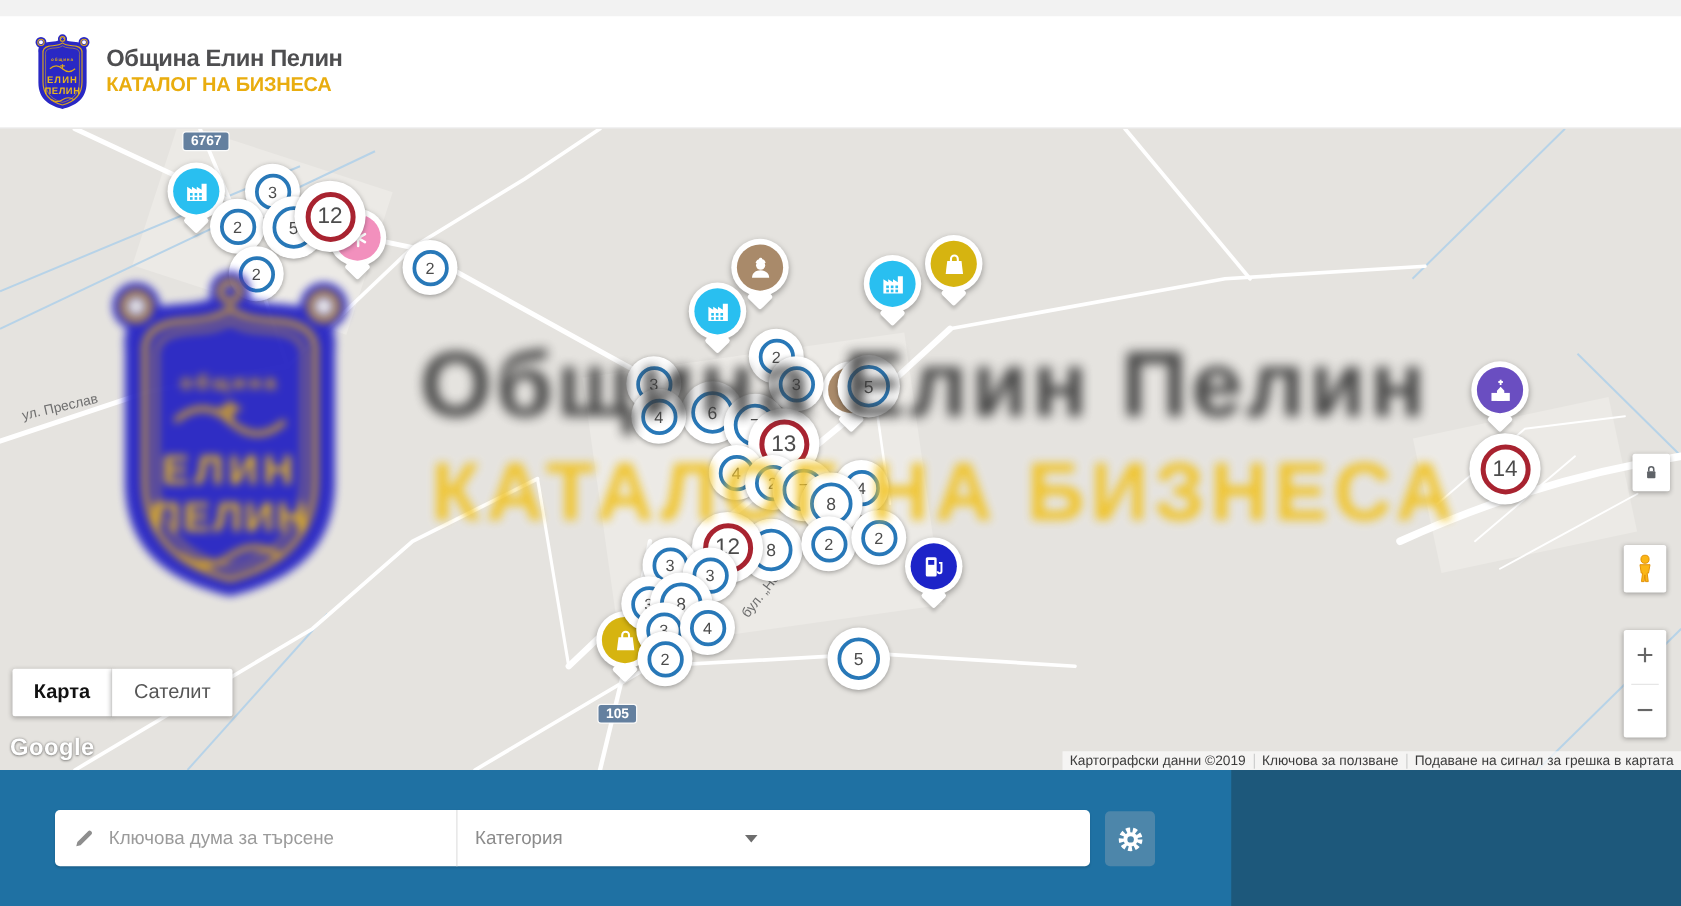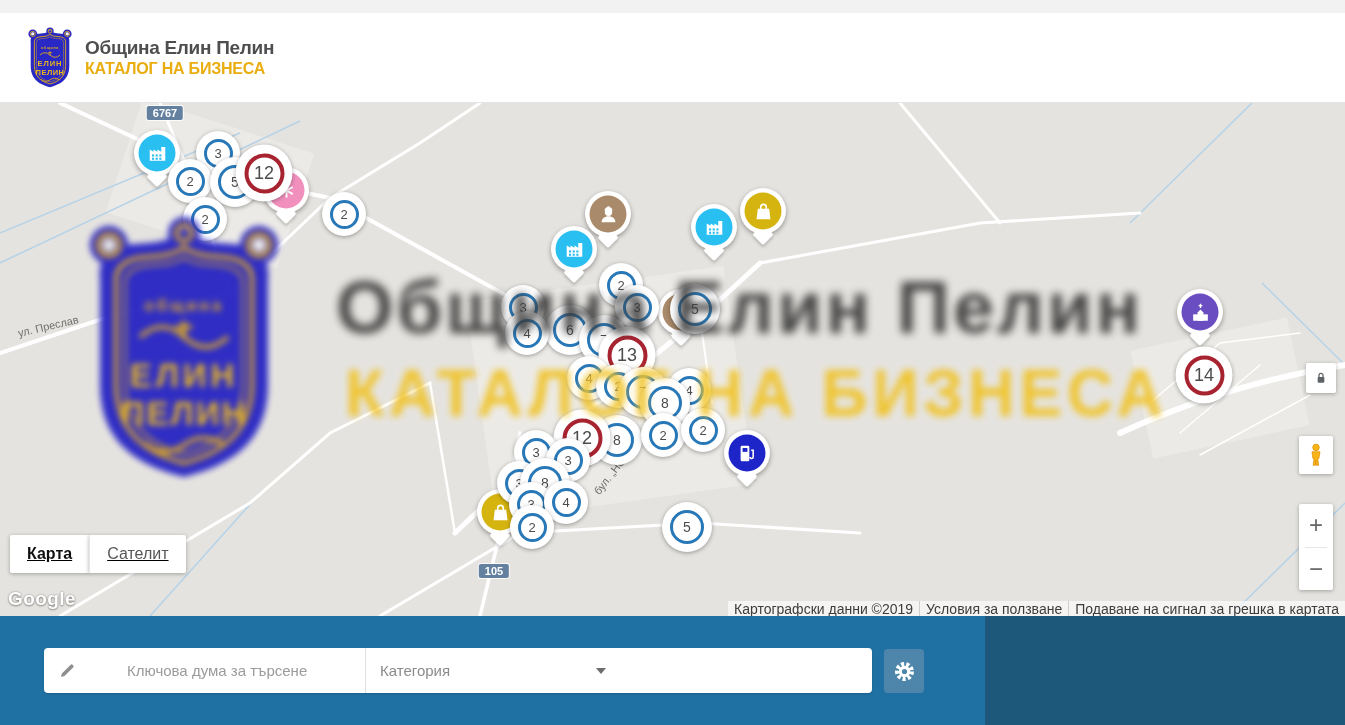--- a/index.html
+++ b/index.html
@@ -53,53 +53,53 @@
   
   .wm-shield { position:absolute; left:84px; top:112px; filter:blur(3.2px); opacity:.97; z-index:30; pointer-events:none; }
   .wm-title { position:absolute; left:336px; top:162px; font-size:74px; font-weight:700;
     color:#3b3b3b; letter-spacing:3px; filter:blur(4.5px); opacity:.94; z-index:30;
     white-space:nowrap; pointer-events:none; }
   .wm-sub { position:absolute; left:345px; top:252px; font-size:66px; font-weight:700;
     color:#f0c42c; letter-spacing:5px; filter:blur(3.8px); opacity:.97; z-index:30;
     white-space:nowrap; transform:scaleX(.97); transform-origin:left; pointer-events:none; }
 
   
-  .maptype { position:absolute; left:10px; top:432px; display:flex; z-index:40;text-decoration:underline; }
+  .maptype { position:absolute; left:10px; top:432px; display:flex; z-index:40; }
   .maptype .mt { background:#fff; height:38px; padding:0 17px; font-size:16px;
     display:flex; align-items:center; cursor:pointer; box-shadow:0 1px 4px rgba(0,0,0,.3); }
   .mt-map { font-weight:700; color:#111; border-radius:2px 0 0 2px; }
   .mt-sat { color:#565656; border-radius:0 2px 2px 0; border-left:1px solid #e6e6e6; }
 
   .glogo { position:absolute; left:8px; bottom:6px; font-size:19px; font-weight:700;
     color:#fff; letter-spacing:.4px; z-index:40; cursor:pointer;
     text-shadow:0 0 2px rgba(0,0,0,.4), 0 1px 2px rgba(0,0,0,.3); }
 
   .attrib { position:absolute; right:0; bottom:0; display:flex; align-items:center;
-    background:rgba(250,250,250,.75); font-size:14px; color:#3c3c3c; z-index:40; height:15px;margin-left:40px; }
+    background:rgba(250,250,250,.75); font-size:11px; color:#3c3c3c; z-index:40; height:15px;margin-left:40px; }
   .attrib span { padding:0 6px; white-space:nowrap; }
   .attrib span + span { border-left:1px solid #cfcfcf; }
 
   .ctl { position:absolute; background:#fff; box-shadow:0 1px 4px rgba(0,0,0,.3);
     display:flex; align-items:center; justify-content:center; z-index:40; cursor:pointer; }
   .ctl-lock { right:9px; top:260px; width:30px; height:30px; border-radius:2px; }
   .ctl-peg { right:12px; top:333px; width:34px; height:38px; border-radius:2px; }
   .ctl-zoom { right:12px; top:401px; width:34px; height:86px; border-radius:2px;
     flex-direction:column; padding:0; }
   .zbtn { width:100%; height:43px; display:flex; align-items:center; justify-content:center;
     font-size:24px; color:#666; cursor:pointer; }
   .zdiv { width:22px; height:1px; background:#e6e6e6; }
 
   
   .footer { position:relative; width:1345px; height:109px; background:#1f71a3; }
   .footer .dark { position:absolute; left:985px; top:0; width:360px; height:109px; background:#1d587b; }
 
   .search-group { position:absolute; left:44px; top:32px; width:828px; height:45px;
     background:#fff; border-radius:4px; display:flex; align-items:stretch;
     box-shadow:0 1px 2px rgba(0,0,0,.15); }
-  .sg-sec { display:flex; align-items:center; position:relative;gap:40px; }
+  .sg-sec { display:flex; align-items:center; position:relative; }
   .sg-sec + .sg-sec { border-left:1px solid #e2e2e2; }
   .sec-kw { width:321px; padding-left:14px; }
   .sec-cat { width:255px; padding:0 14px; }
   .sec-loc { width:252px; padding:0 14px; }
   .sec-kw input { border:none; outline:none; flex:1; font-size:15px; color:#444;
     font-family:"Liberation Sans",sans-serif; margin-left:10px; min-width:0; }
   .sec-kw input::placeholder { color:#9b9b9b; }
   .sel-label { font-size:15px; color:#8b8b8b; flex:1; }
   .caret { width:0; height:0; border-left:5px solid transparent; border-right:5px solid transparent;
     border-top:6px solid #6d6d6d; margin-left:8px; }
@@ -435,21 +435,21 @@
 
   <div class="maptype">
     <div class="mt mt-map">Карта</div>
     <div class="mt mt-sat">Сателит</div>
   </div>
 
   <div class="glogo">Google</div>
 
   <div class="attrib">
     <span>Картографски данни ©2019</span>
-    <span>Условия за ползване</span>
+    <span>Ключова за ползване</span>
     <span>Подаване на сигнал за грешка в картата</span>
   </div>
 
   <div class="ctl ctl-lock">
     <svg width="16" height="16">
         <use href="#i-lock"></use>
       </svg>
   </div>
   <div class="ctl ctl-peg">
     <svg width="26" height="30">

